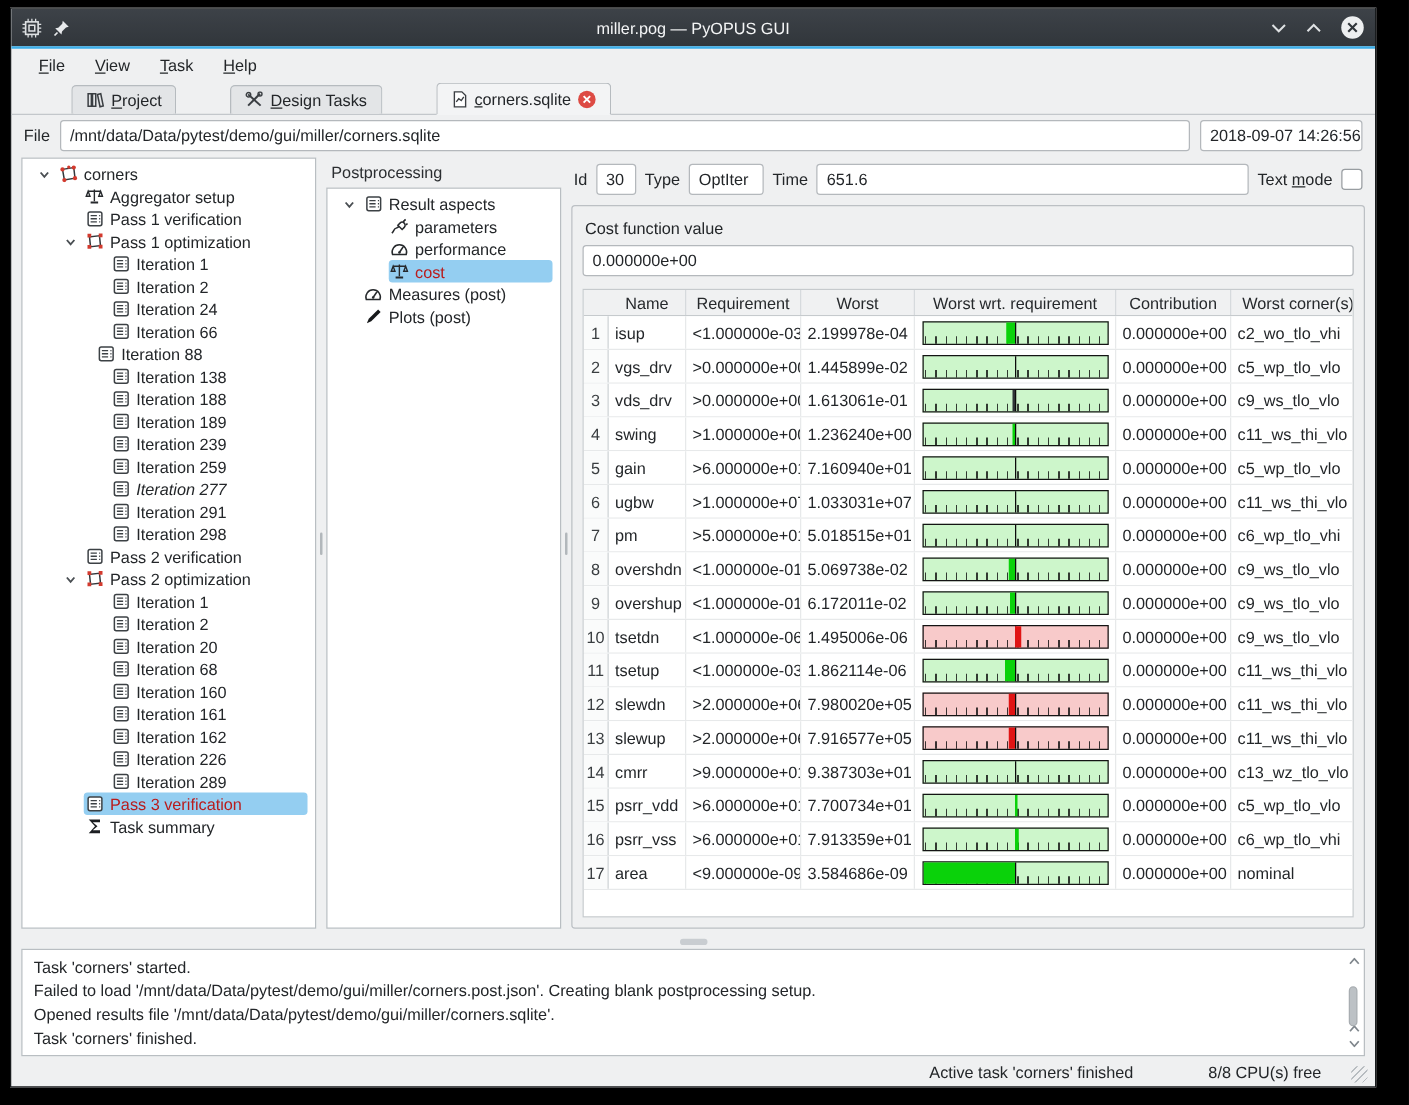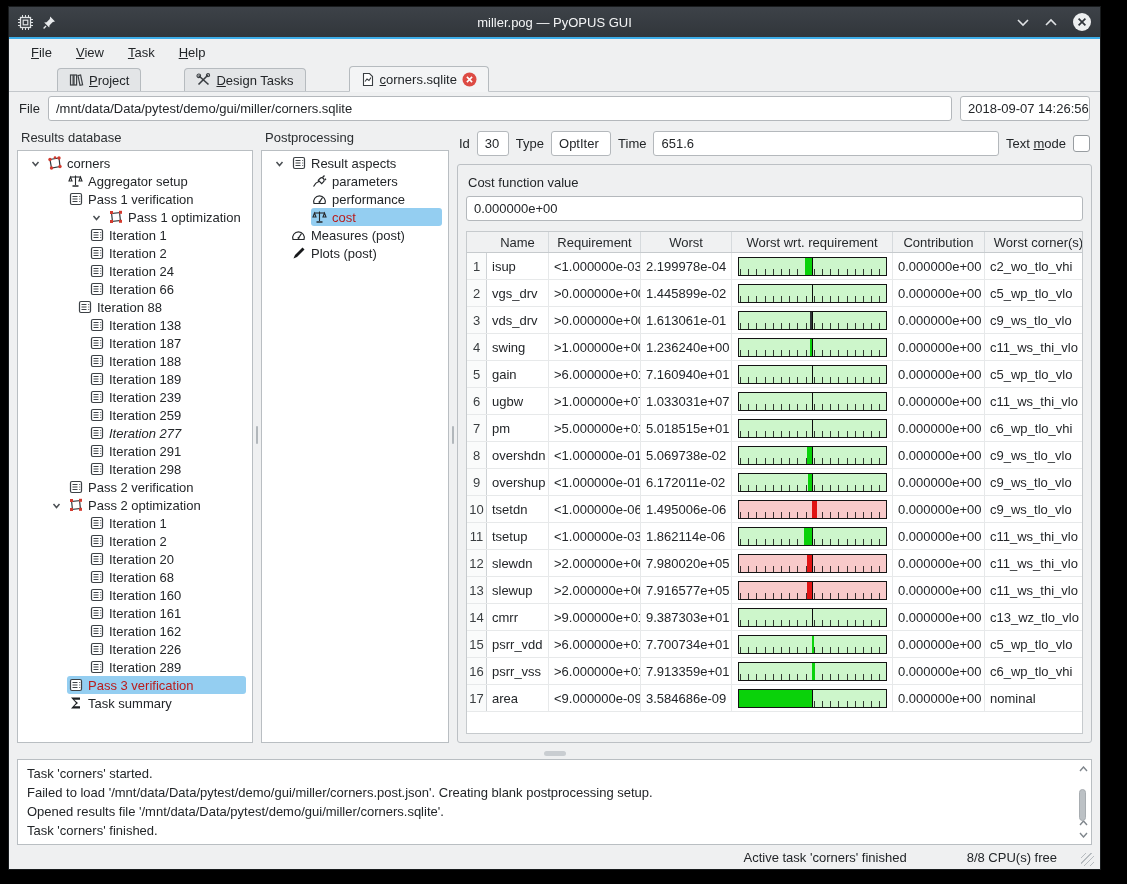--- a/index.html
+++ b/index.html
@@ -183,21 +183,20 @@
 
     <div class="filebar">
       <span class="lbl">File</span>
       <div class="field file-path">/mnt/data/Data/pytest/demo/gui/miller/corners.sqlite</div>
       <div class="field file-date">2018-09-07 14:26:56</div>
     </div>
 
     <div class="main">
 
       <div class="panel p-left">
-        <div class="panel-title">Results database</div>
         <div class="treebox" id="results-tree">
             <div class="trow-tree" style="padding-left: 6px;">
     <span class="t-exp">
     <svg width="11" height="11" viewBox="0 0 11 11">
                   <polyline points="2.5,4 5.5,7.5 8.5,4" fill="none" stroke="#4a4f53" stroke-width="1.5"></polyline>
                 </svg>
   </span>
     <span class="row-body">
       <span class="t-icon">
     <svg width="15" height="14" viewBox="0 0 15 14">
@@ -239,21 +238,21 @@
       <rect x="1.5" y="1.5" width="11" height="11" rx="1.5" fill="#fff" stroke="#3c4145" stroke-width="1.2"></rect>
       <g stroke="#3c4145" stroke-width="1.1">
         <path d="M3.5 4.5 h5 M3.5 7 h5 M3.5 9.5 h5"></path>
         <path d="M10.3 4.5 h0.9 M10.3 7 h0.9 M10.3 9.5 h0.9"></path>
       </g>
     </svg>
   </span>
       <span class="t-label">Pass 1 verification</span>
     </span>
   </div>
-            <div class="trow-tree" style="padding-left: 27px; margin-left: 40px;">
+            <div class="trow-tree" style="padding-left: 27px;">
     <span class="t-exp">
     <svg width="11" height="11" viewBox="0 0 11 11">
                   <polyline points="2.5,4 5.5,7.5 8.5,4" fill="none" stroke="#4a4f53" stroke-width="1.5"></polyline>
                 </svg>
   </span>
     <span class="row-body">
       <span class="t-icon">
     <svg width="14" height="14" viewBox="0 0 14 14">
       <rect x="3" y="3" width="8" height="8" fill="none" stroke="#33383c" stroke-width="1.2" transform="rotate(-6 7 7)"></rect>
       <g fill="#d33a2e">
@@ -348,35 +347,20 @@
       <span class="t-icon">
     <svg width="14" height="14" viewBox="0 0 14 14">
       <rect x="1.5" y="1.5" width="11" height="11" rx="1.5" fill="#fff" stroke="#3c4145" stroke-width="1.2"></rect>
       <g stroke="#3c4145" stroke-width="1.1">
         <path d="M3.5 4.5 h5 M3.5 7 h5 M3.5 9.5 h5"></path>
         <path d="M10.3 4.5 h0.9 M10.3 7 h0.9 M10.3 9.5 h0.9"></path>
       </g>
     </svg>
   </span>
       <span class="t-label">Iteration 138</span>
-    </span>
-  </div>
-            <div class="trow-tree" style="padding-left: 48px;">
-    <span class="t-exp"></span>
-    <span class="row-body">
-      <span class="t-icon">
-    <svg width="14" height="14" viewBox="0 0 14 14">
-      <rect x="1.5" y="1.5" width="11" height="11" rx="1.5" fill="#fff" stroke="#3c4145" stroke-width="1.2"></rect>
-      <g stroke="#3c4145" stroke-width="1.1">
-        <path d="M3.5 4.5 h5 M3.5 7 h5 M3.5 9.5 h5"></path>
-        <path d="M10.3 4.5 h0.9 M10.3 7 h0.9 M10.3 9.5 h0.9"></path>
-      </g>
-    </svg>
-  </span>
-      <span class="t-label">Iteration 187</span>
     </span>
   </div>
             <div class="trow-tree" style="padding-left: 48px;">
     <span class="t-exp"></span>
     <span class="row-body">
       <span class="t-icon">
     <svg width="14" height="14" viewBox="0 0 14 14">
       <rect x="1.5" y="1.5" width="11" height="11" rx="1.5" fill="#fff" stroke="#3c4145" stroke-width="1.2"></rect>
       <g stroke="#3c4145" stroke-width="1.1">
         <path d="M3.5 4.5 h5 M3.5 7 h5 M3.5 9.5 h5"></path>

